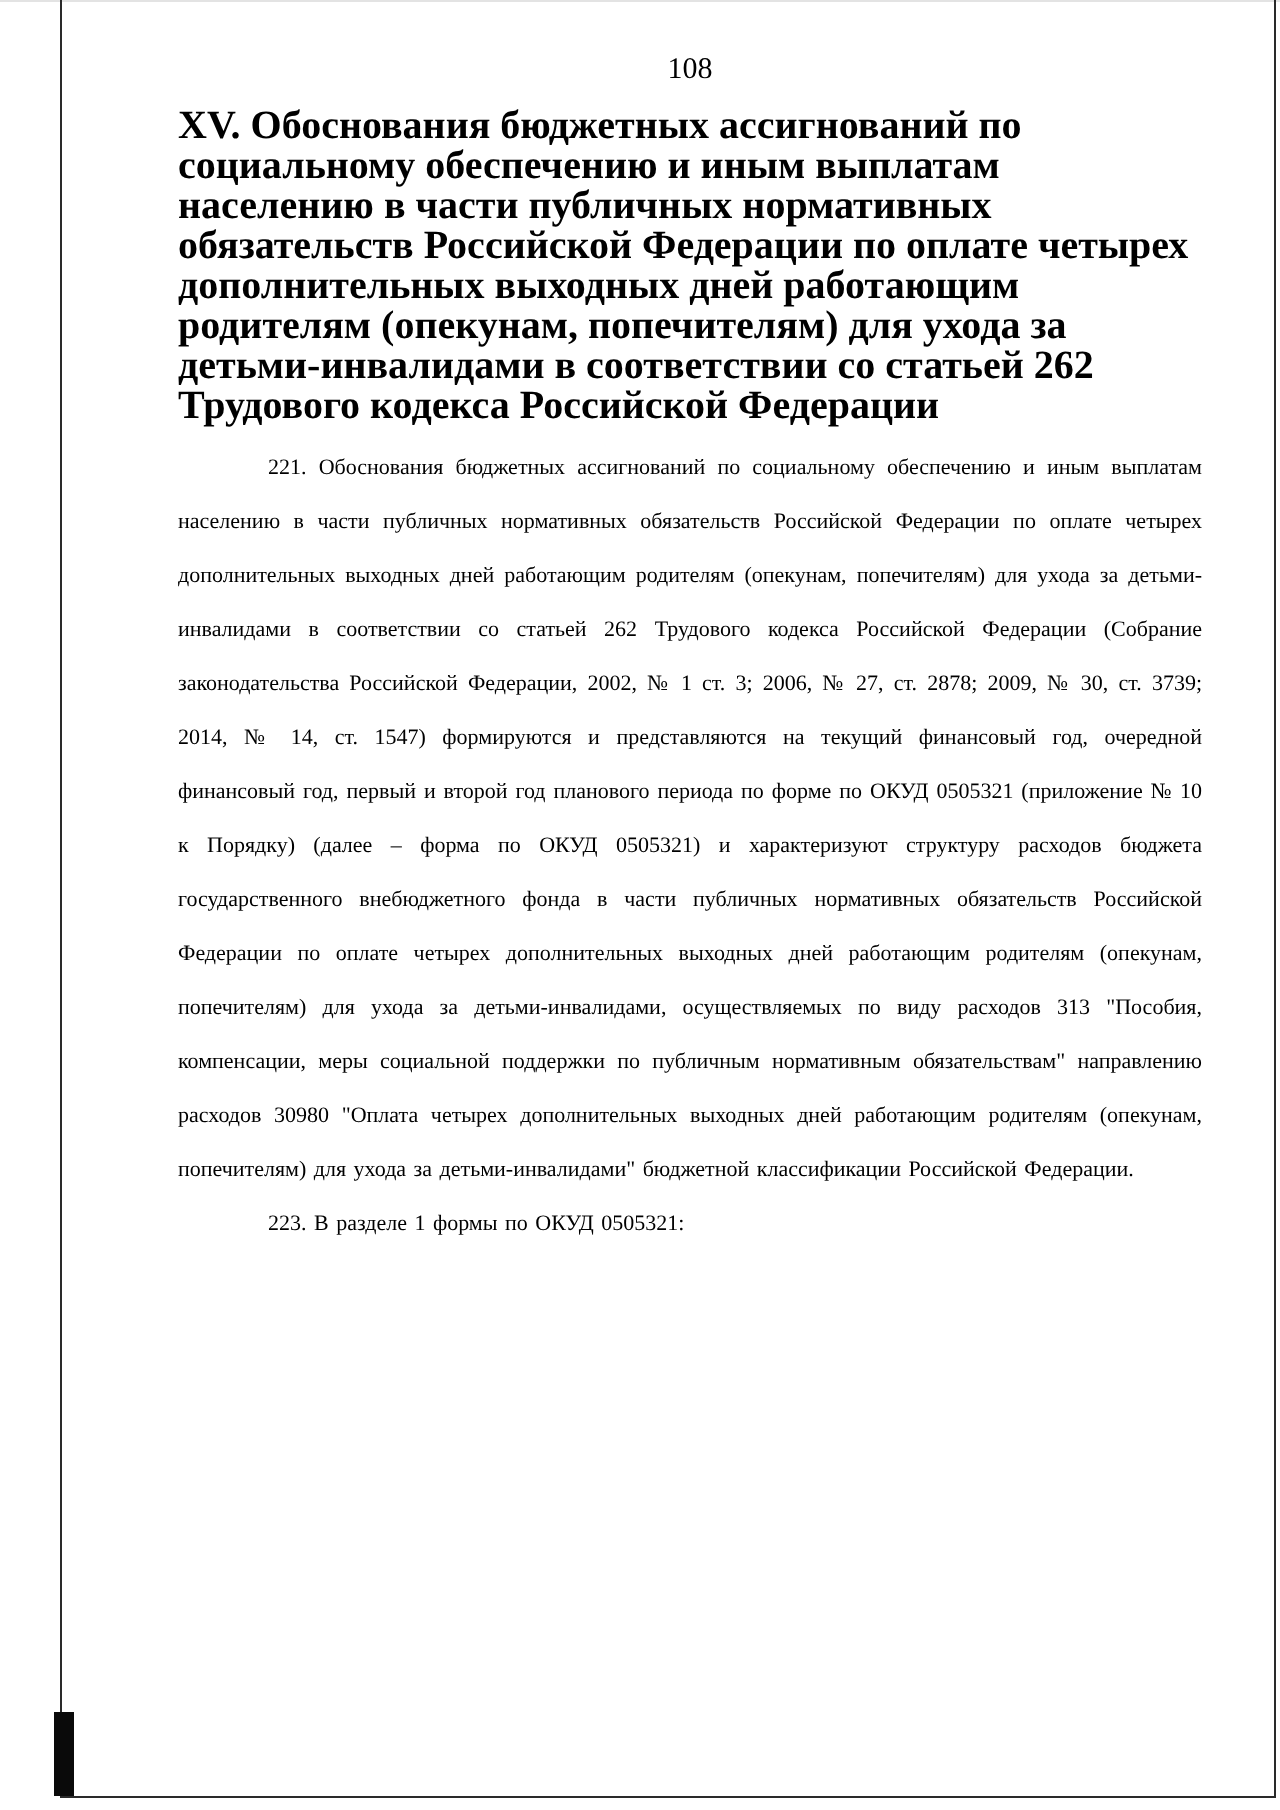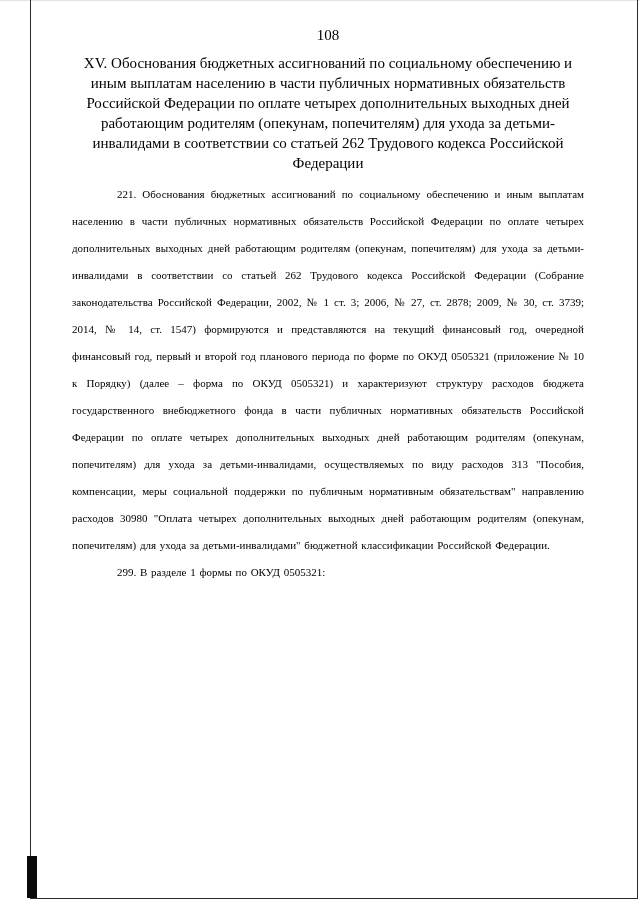--- a/index.html
+++ b/index.html
@@ -48,35 +48,35 @@
   .scan-blob {
     position: absolute;
     left: 27px;
     bottom: 7px;
     width: 10px;
     height: 42px;
     background: #0a0a0a;
   }
   .content {
     position: absolute;
-    left: 72px;
+    left: 89px;
     top: 26px;
     width: 512px;
   }
   .page-number {
     text-align: center;
     font-size: 15px;
     line-height: 18px;
     margin-bottom: 9px;
   }
   .heading {
     margin: 0 0 8px 0;
-    font-size: 15px;
-    font-weight: normal;
-    text-align: center;
+    font-size: 20px;
+    font-weight: bold;
+    text-align: left;
     line-height: 20px;
   }
   .para {
     margin: 0;
     font-size: 11px;
     line-height: 27px;
     text-align: justify;
     text-indent: 45px;
     word-spacing: 1px;
   }
@@ -93,17 +93,17 @@
   <div class="scan-blob"></div>
 
   <div class="content">
     <div class="page-number">108</div>
 
     <h1 class="heading">XV. Обоснования бюджетных ассигнований по социальному обеспечению и иным выплатам населению в части публичных нормативных обязательств Российской Федерации по оплате четырех дополнительных выходных дней работающим родителям (опекунам, попечителям) для ухода за детьми-инвалидами в соответствии со статьей 262 Трудового кодекса Российской Федерации</h1>
 
     <p class="para">221. Обоснования бюджетных ассигнований по социальному обеспечению и иным выплатам населению в части публичных нормативных обязательств Российской Федерации по оплате четырех дополнительных выходных дней работающим родителям (опекунам, попечителям) для ухода за детьми-инвалидами в соответствии со статьей 262 Трудового кодекса Российской Федерации (Собрание законодательства Российской Федерации, 2002, № 1 ст. 3; 2006, № 27, ст. 2878; 2009, № 30, ст. 3739; 2014, № 14, ст. 1547) формируются и представляются на текущий финансовый год, очередной финансовый год, первый и второй год планового периода по форме по ОКУД 0505321 (приложение № 10 к Порядку) (далее – форма по ОКУД 0505321) и характеризуют структуру расходов бюджета государственного внебюджетного фонда в части публичных нормативных обязательств Российской Федерации по оплате четырех дополнительных выходных дней работающим родителям (опекунам, попечителям) для ухода за детьми-инвалидами, осуществляемых по виду расходов 313 "Пособия, компенсации, меры социальной поддержки по публичным нормативным обязательствам" направлению расходов 30980 "Оплата четырех дополнительных выходных дней работающим родителям (опекунам, попечителям) для ухода за детьми-инвалидами" бюджетной классификации Российской Федерации.</p>
 
 
-    <p class="para">299. В разделе 1 формы по ОКУД 0505321:</p>
+    <p class="para">223. В разделе 1 формы по ОКУД 0505321:</p>
 
   </div>
 
 </div>
 
 </body></html>

